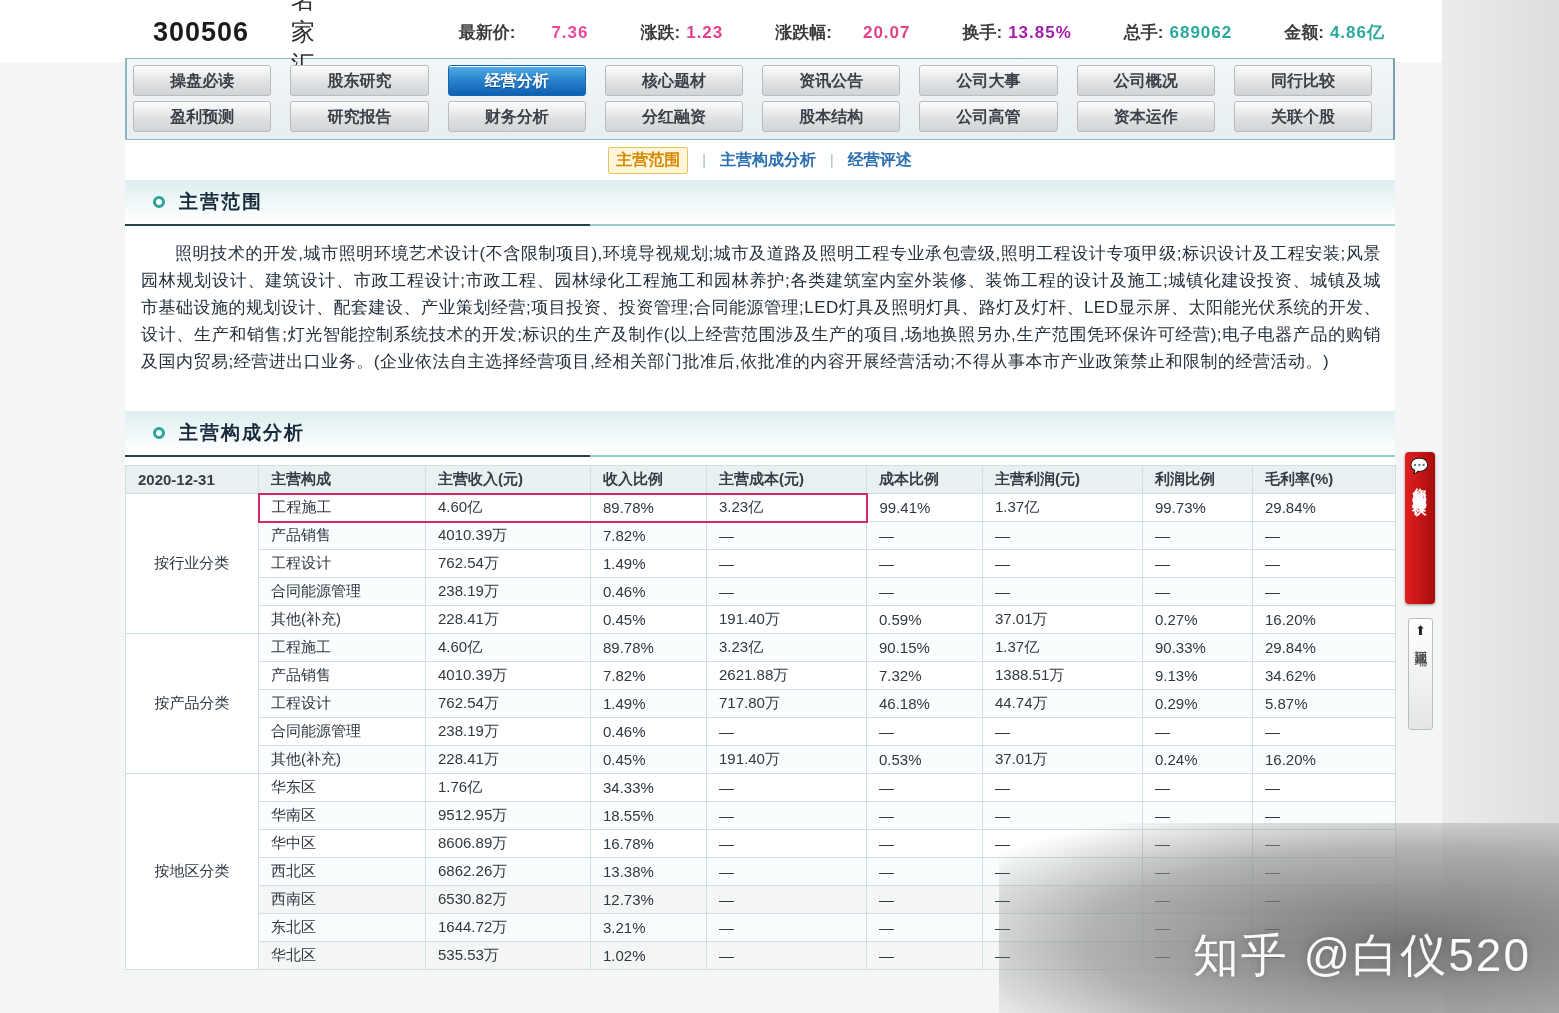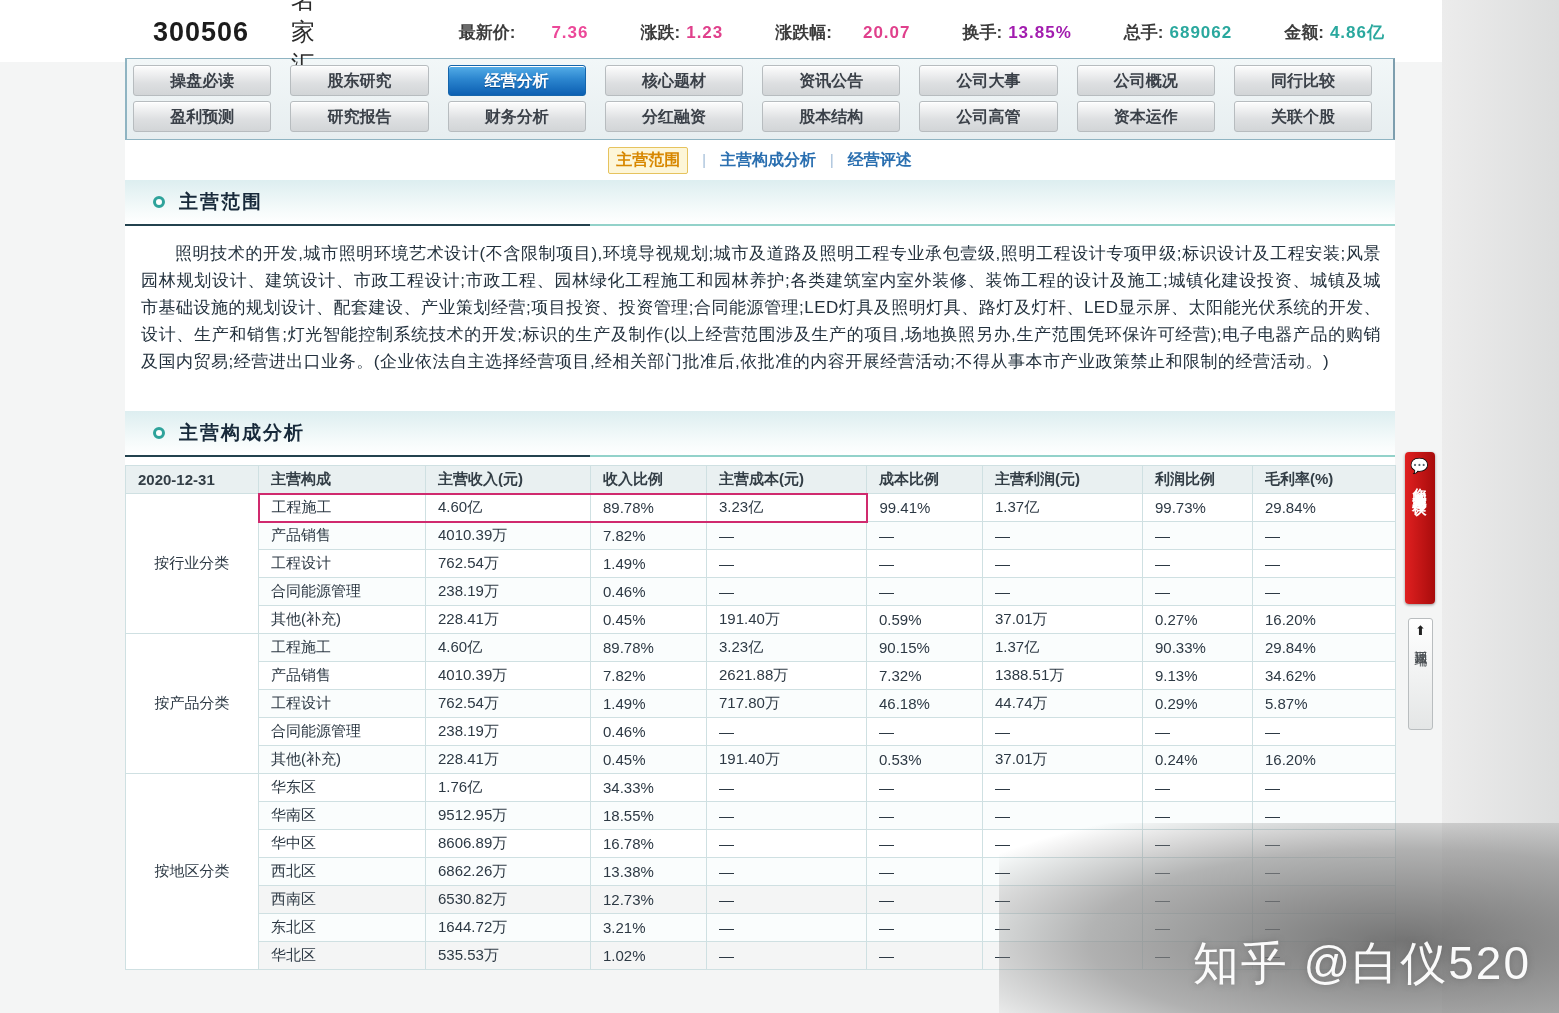--- a/index.html
+++ b/index.html
@@ -78,21 +78,21 @@
   .backtop-btn { position:absolute; left:1408px; top:618px; width:25px; height:112px;
     background:linear-gradient(#ffffff,#e4e6e6); border:1px solid #b9bdbf; border-radius:3px;
     color:#4a4f53; display:flex; flex-direction:column; align-items:center; padding-top:4px; gap:2px;
     cursor:pointer; }
   .backtop-btn .arrow { font-size:13px; color:#222; }
   .backtop-btn .vtext { writing-mode:vertical-rl; font-size:13px; letter-spacing:1px; }
 
   
   .corner-shade { position:absolute; right:0; bottom:0; width:560px; height:190px; pointer-events:none;
     background:radial-gradient(ellipse at 72% 62%, rgba(105,105,105,.92) 0%, rgba(140,140,140,.65) 55%, rgba(190,190,190,0) 88%); }
-  .watermark { position:absolute; right:28px; bottom:18px; font-size:46px; color:rgba(255,255,255,.96);
+  .watermark { position:absolute; right:28px; bottom:26px; font-size:46px; color:rgba(255,255,255,.96);
     letter-spacing:2px; font-weight:500; text-shadow:0 0 6px rgba(90,90,90,.5); pointer-events:none; }
 </style>
 </head>
 <body>
 
 <div id="page">
   <div id="topband"></div>
   <div id="rightmargin"></div>
 
   <div id="content">

